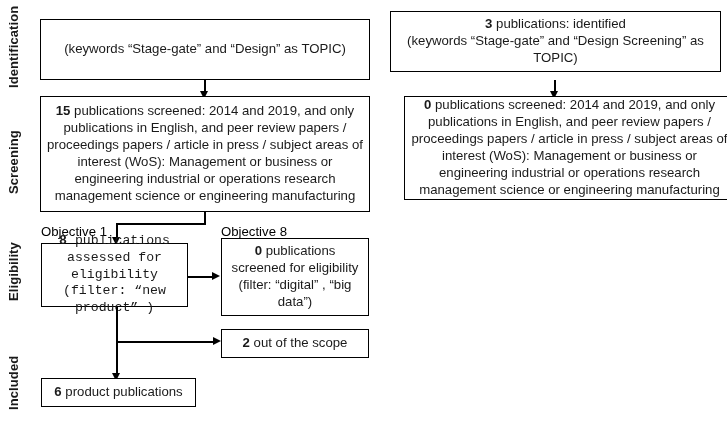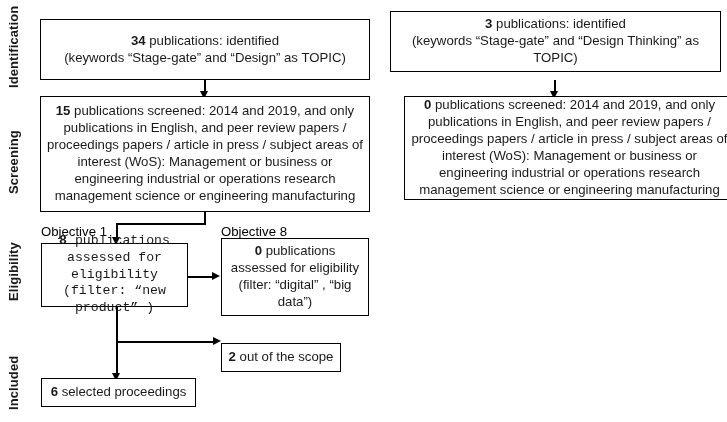--- a/index.html
+++ b/index.html
@@ -83,33 +83,30 @@
 
 <div id="canvas">
 
   <div class="stage-label" style="left:6px; top:8px; height:80px; width:20px;">Identification</div>
   <div class="stage-label" style="left:6px; top:110px; height:105px; width:20px;">Screening</div>
   <div class="stage-label" style="left:6px; top:232px; height:80px; width:20px;">Eligibility</div>
   <div class="stage-label" style="left:6px; top:352px; height:62px; width:20px;">Included</div>
 
   <div class="box" style="left:40px; top:19px; width:330px; height:61px;">
     <div class="inner">
-      <div>
-        <b>34</b><span> publications: identified</span>
-      </div>
       <div>(keywords “Stage-gate” and “Design” as TOPIC)</div>
     </div>
   </div>
 
   <div class="box" style="left:390px; top:11px; width:331px; height:61px;">
     <div class="inner">
       <div>
         <b>3</b><span> publications: identified</span>
       </div>
-      <div>(keywords “Stage-gate” and “Design Thinking” as TOPIC)</div>
+      <div>(keywords “Stage-gate” and “Design Screening” as TOPIC)</div>
     </div>
   </div>
 
   <div class="ln v" style="left:204px; top:80px; height:14px;"></div>
   <div class="arrowhead down" style="left:200px; top:91px;"></div>
 
   <div class="ln v" style="left:554px; top:80px; height:14px;"></div>
   <div class="arrowhead down" style="left:550px; top:91px;"></div>
 
   <div class="box" style="left:40px; top:96px; width:330px; height:116px;justify-content:center;">
@@ -133,37 +130,37 @@
   <div class="objective-label" style="left:221px; top:224px;">Objective 8</div>
 
   <div class="box" style="left:41px; top:243px; width:147px; height:64px;font-family:Liberation Mono, monospace;">
     <div class="inner">
       <b>8</b><span> publications assessed for eligibility (filter: “new product” )</span>
     </div>
   </div>
 
   <div class="box" style="left:221px; top:238px; width:148px; height:78px;">
     <div class="inner">
-      <b>0</b><span> publications assessed for eligibility (filter: “digital” , “big data”)</span>
+      <b>0</b><span> publications screened for eligibility (filter: “digital” , “big data”)</span>
     </div>
   </div>
 
   <div class="ln h" style="left:188px; top:276px; width:26px;"></div>
   <div class="arrowhead right" style="left:212px; top:272px;"></div>
 
   <div class="ln v" style="left:116px; top:307px; height:69px;"></div>
   <div class="ln h" style="left:116px; top:341px; width:99px;"></div>
   <div class="arrowhead right" style="left:213px; top:337px;"></div>
   <div class="arrowhead down" style="left:112px; top:373px;"></div>
 
-  <div class="box" style="left:221px; top:343px; width:120px; height:29px;">
+  <div class="box" style="left:221px; top:329px; width:148px; height:29px;">
     <div class="inner">
       <b>2</b><span> out of the scope</span>
     </div>
   </div>
 
   <div class="box" style="left:41px; top:378px; width:155px; height:29px;">
     <div class="inner">
-      <b>6</b><span> selected proceedings</span>
+      <b>6</b><span> product publications</span>
     </div>
   </div>
 
 </div>
 
 </body></html>

